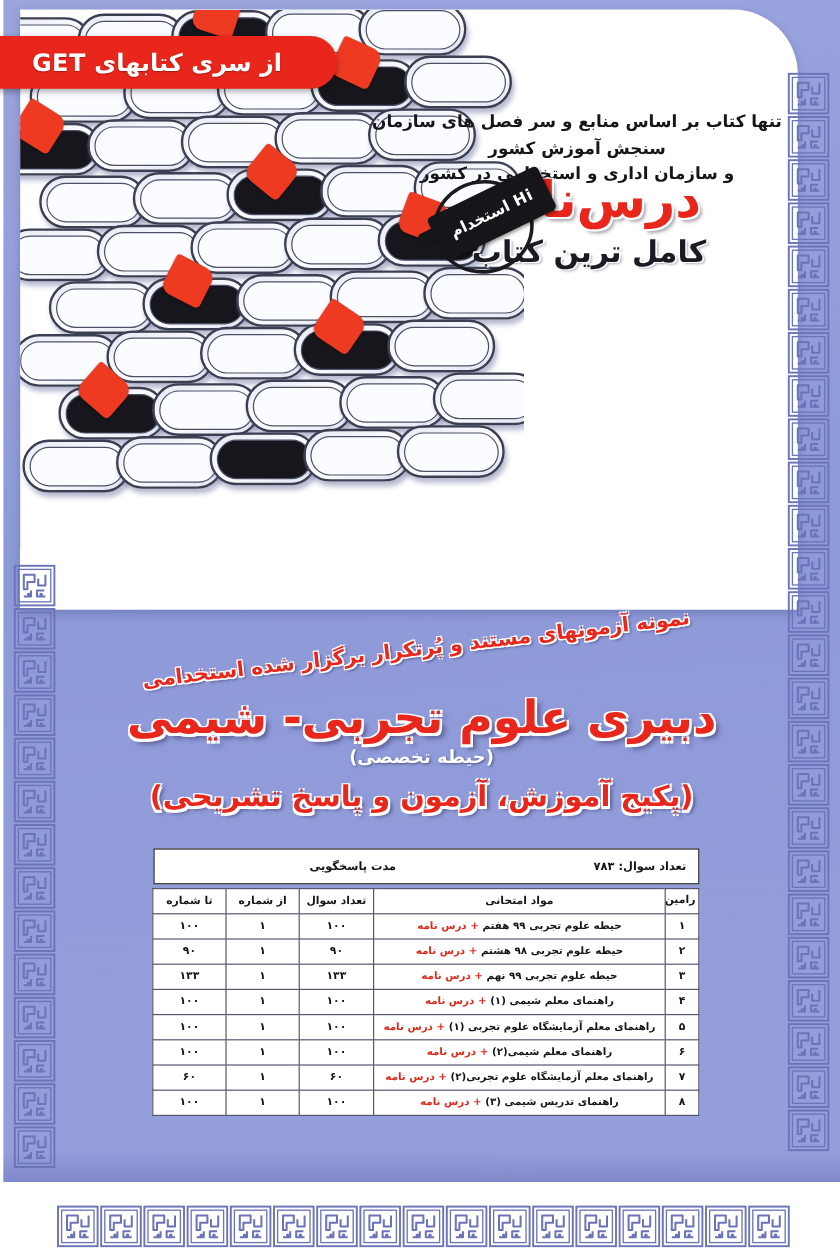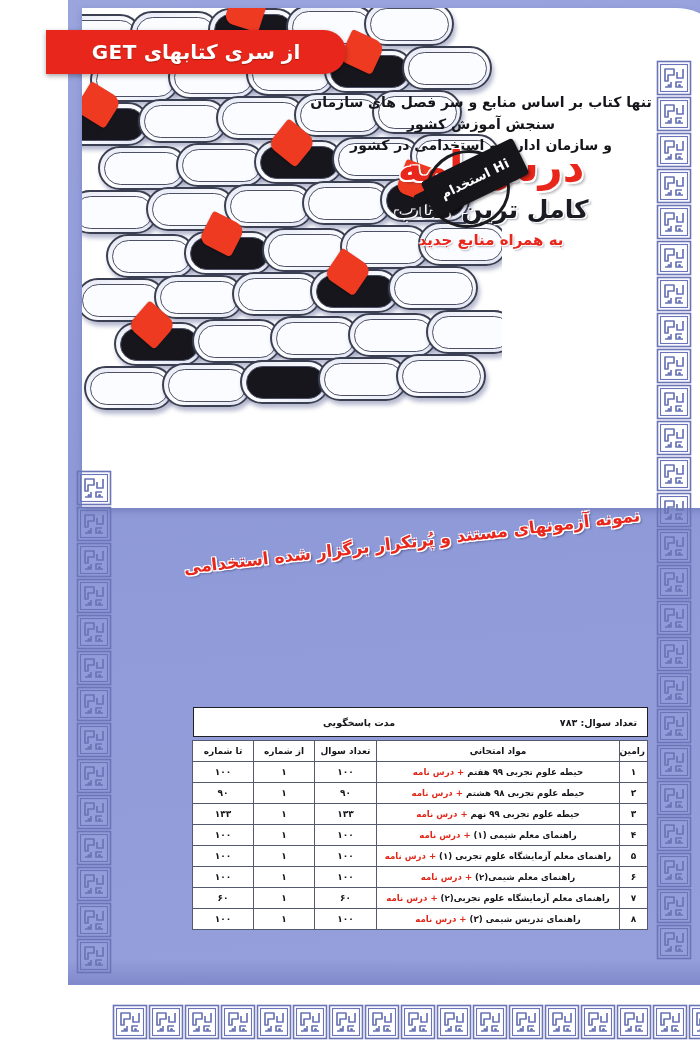--- a/index.html
+++ b/index.html
@@ -4,21 +4,21 @@
 <style>
   html,body{margin:0;padding:0;background:#ffffff;}
   body{
     width:700px;height:1050px;overflow:hidden;position:relative;
     font-family:"DejaVu Sans","Liberation Sans",sans-serif;
   }
 
   
   #cover{
     position:absolute;inset:0;
-    width:632px;height:1050px;
+    width:697px;height:1050px;
     background:#ffffff;
   }
 
   
   .blue-field{
     position:absolute;left:0;top:0;width:700px;height:985px;
     background:linear-gradient(175deg,#9aa4dd 0%,#8e99d8 45%,#959fdb 100%);
   }
   .blue-field::after{
     content:"";position:absolute;left:0;right:0;bottom:0;height:26px;
@@ -377,25 +377,29 @@
     <div class="ring"></div>
     <div class="handle"></div>
     <div class="plate">
       <span class="t">Hi استخدام</span>
     </div>
   </div>
 
   <div id="title-block">
     <div id="main-title">درس‌نامه</div>
     <div id="subtitle-1">کامل ترین کتاب</div>
-    <div id="subtitle-2">به همراه منابع جدید</div>
   </div>
 
   <div id="diagonal-note">نمونه آزمونهای مستند و پُرتکرار برگزار شده استخدامی</div>
 
+  <div id="subject-block">
+    <div id="subject-title">دبیری علوم تجربی- شیمی</div>
+    <div id="subject-scope">(حیطه تخصصی)</div>
+    <div id="package-line">(پکیج آموزش، آزمون و پاسخ تشریحی)</div>
+  </div>
 
   <div id="exam-table">
     <div class="meta-row">
       <span class="count">تعداد سوال: ۷۸۳</span>
       <span class="spacer"></span>
       <span class="duration">مدت پاسخگویی</span>
     </div>
 
     <table>
       <colgroup>

